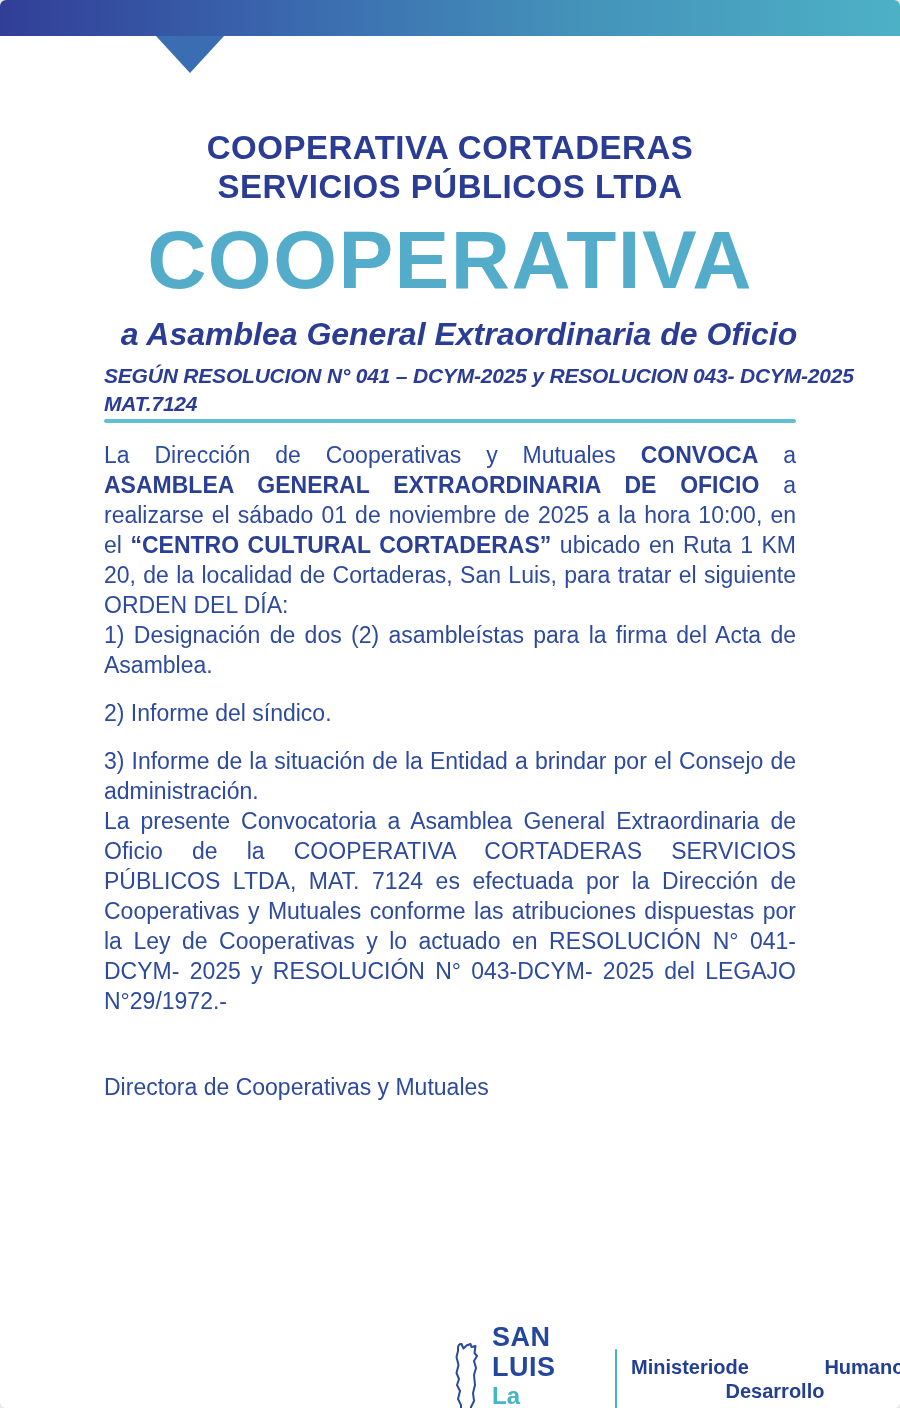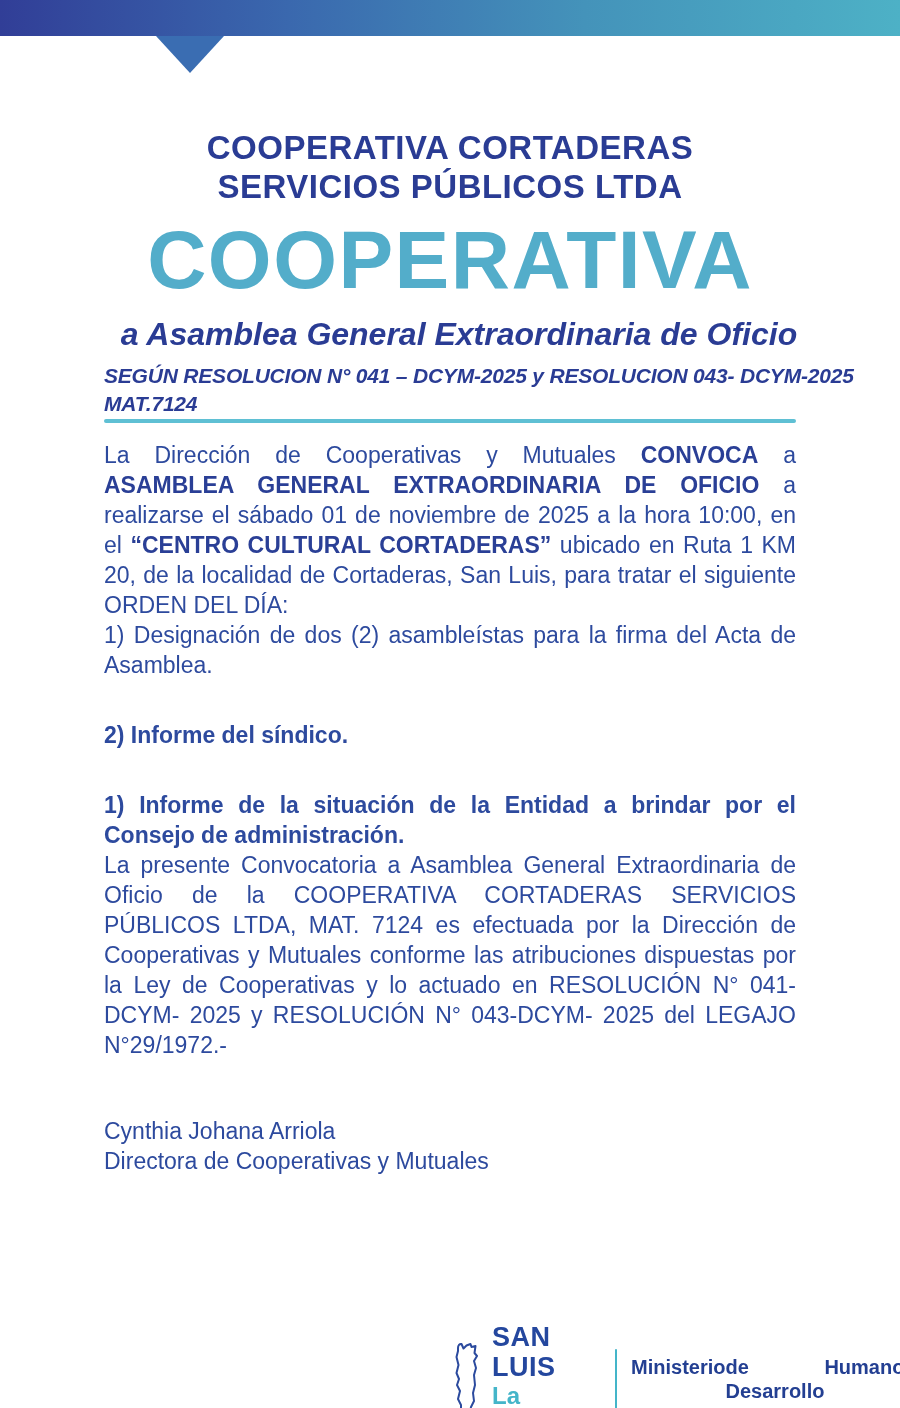--- a/index.html
+++ b/index.html
@@ -3,20 +3,21 @@
 <meta charset="utf-8">
 <style>
   html,body{margin:0;padding:0;background:#e8e8e8;}
   .page{
     position:relative;
     width:900px;height:1408px;
     margin:0 auto;
     background:#ffffff;
     overflow:hidden;
     font-family:"Liberation Sans","DejaVu Sans",sans-serif;
+    border-radius:6px;
   }
   
   .topbar{
     position:absolute;left:0;top:0;width:900px;height:36px;
     background:linear-gradient(90deg,#313e97 0%,#3a68ae 32%,#4493ba 65%,#4db1c6 100%);
   }
   .ribbon{
     position:absolute;left:156px;top:36px;
     width:0;height:0;
     border-left:34px solid transparent;
@@ -56,21 +57,21 @@
     position:absolute;left:104px;top:419px;width:692px;height:4px;
     background:#5fc0d4;border-radius:2px;
   }
   
   .content{
     position:absolute;left:104px;top:440px;width:692px;
     color:#2d4a9e;
     font-size:23px;line-height:30px;
   }
   .para{margin:0;text-align:justify;}
-  .para.gap{margin-top:40px;font-weight:bold;}
+  .para.gap{margin-top:18px;}
   .para .b{font-weight:700;color:#2a3f96;}
   .signature{margin-top:56px;}
   .signature div{line-height:30px;}
   
   .footer{
     position:absolute;left:450px;top:1322px;
     display:flex;align-items:center;
   }
   .map-icon{flex:0 0 auto;margin-right:12px;}
   .province{display:flex;flex-direction:column;justify-content:center;}
@@ -102,25 +103,24 @@
     <div>MAT.7124</div>
   </div>
 
   <div class="rule"></div>
 
   <div class="content">
     <div>
         <p class="para"><span>La Dirección de Cooperativas y Mutuales </span><span class="b">CONVOCA</span><span> a </span><span class="b">ASAMBLEA GENERAL EXTRAORDINARIA DE OFICIO</span><span> a realizarse el sábado 01 de noviembre de 2025 a la hora 10:00, en el </span><span class="b">“CENTRO CULTURAL CORTADERAS”</span><span> ubicado en Ruta 1 KM 20, de la localidad de Cortaderas, San Luis, para tratar el siguiente ORDEN DEL DÍA:</span></p>
         <p class="para"><span>1) Designación de dos (2) asambleístas para la firma del Acta de Asamblea.</span></p>
         <p class="para gap"><span>2) Informe del síndico.</span></p>
-        <p class="para gap"><span>1) Informe de la situación de la Entidad a brindar por el Consejo de administración.</span></p>
+        <p class="para gap"><span>3) Informe de la situación de la Entidad a brindar por el Consejo de administración.</span></p>
         <p class="para"><span>La presente Convocatoria a Asamblea General Extraordinaria de Oficio de la COOPERATIVA CORTADERAS SERVICIOS PÚBLICOS LTDA, MAT. 7124 es efectuada por la Dirección de Cooperativas y Mutuales conforme las atribuciones dispuestas por la Ley de Cooperativas y lo actuado en RESOLUCIÓN N° 041-DCYM- 2025 y RESOLUCIÓN N° 043-DCYM- 2025 del LEGAJO N°29/1972.-</span></p>
       </div>
     <div class="signature">
-      <div>Cynthia Johana Arriola</div>
       <div>Directora de Cooperativas y Mutuales</div>
     </div>
   </div>
 
   <div class="footer">
     <svg class="map-icon" width="30" height="76" viewBox="0 0 30 76" aria-hidden="true">
       <path d="M8,7 C8,4.5 9.5,2.5 11.5,3 L13.5,7.5 L16.5,4.5 L20.5,3 L21.5,6 L25.5,5 L24.5,12 L27,15 L24,20 L26,27 L24,34 L25,44 L23,52 L24,60 L21,66 L20,71 L14,72.5 L11,70 L11,64 L8,58 L10,50 L7,44 L9,38 L6.5,32 L8.5,24 L6.5,16 L8,10 Z" fill="none" stroke="#2b4a9e" stroke-width="2" stroke-linejoin="round"></path>
     </svg>
     <div class="province">
       <div class="province-name">SAN LUIS</div>

